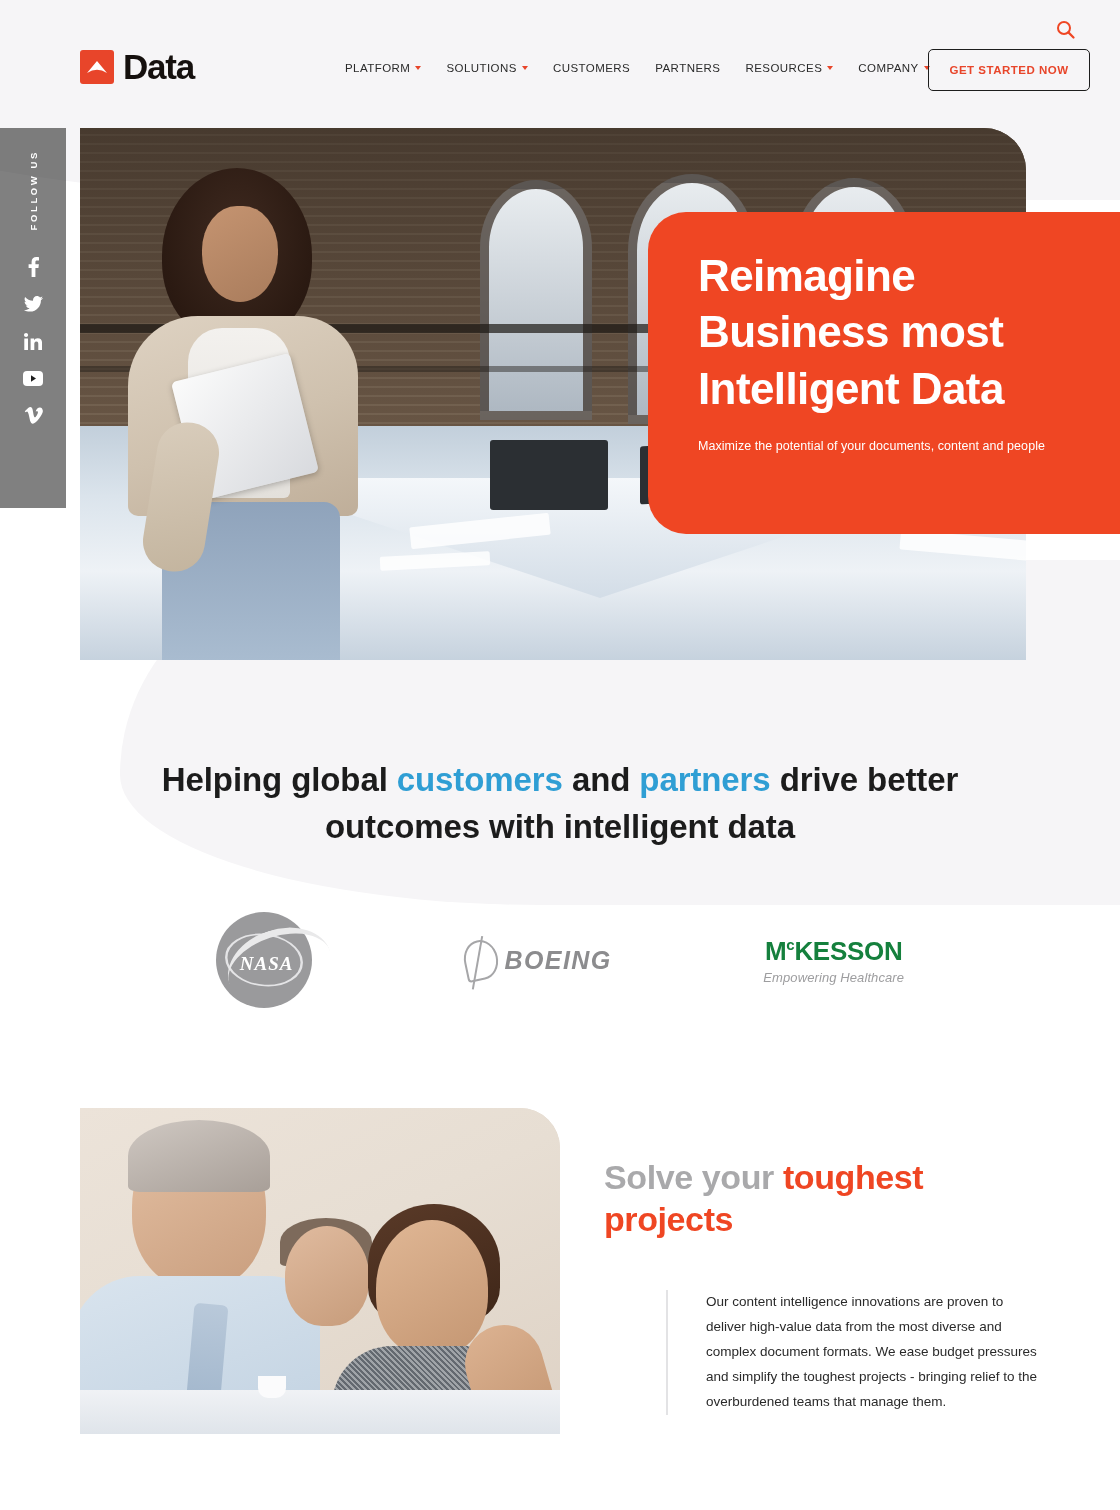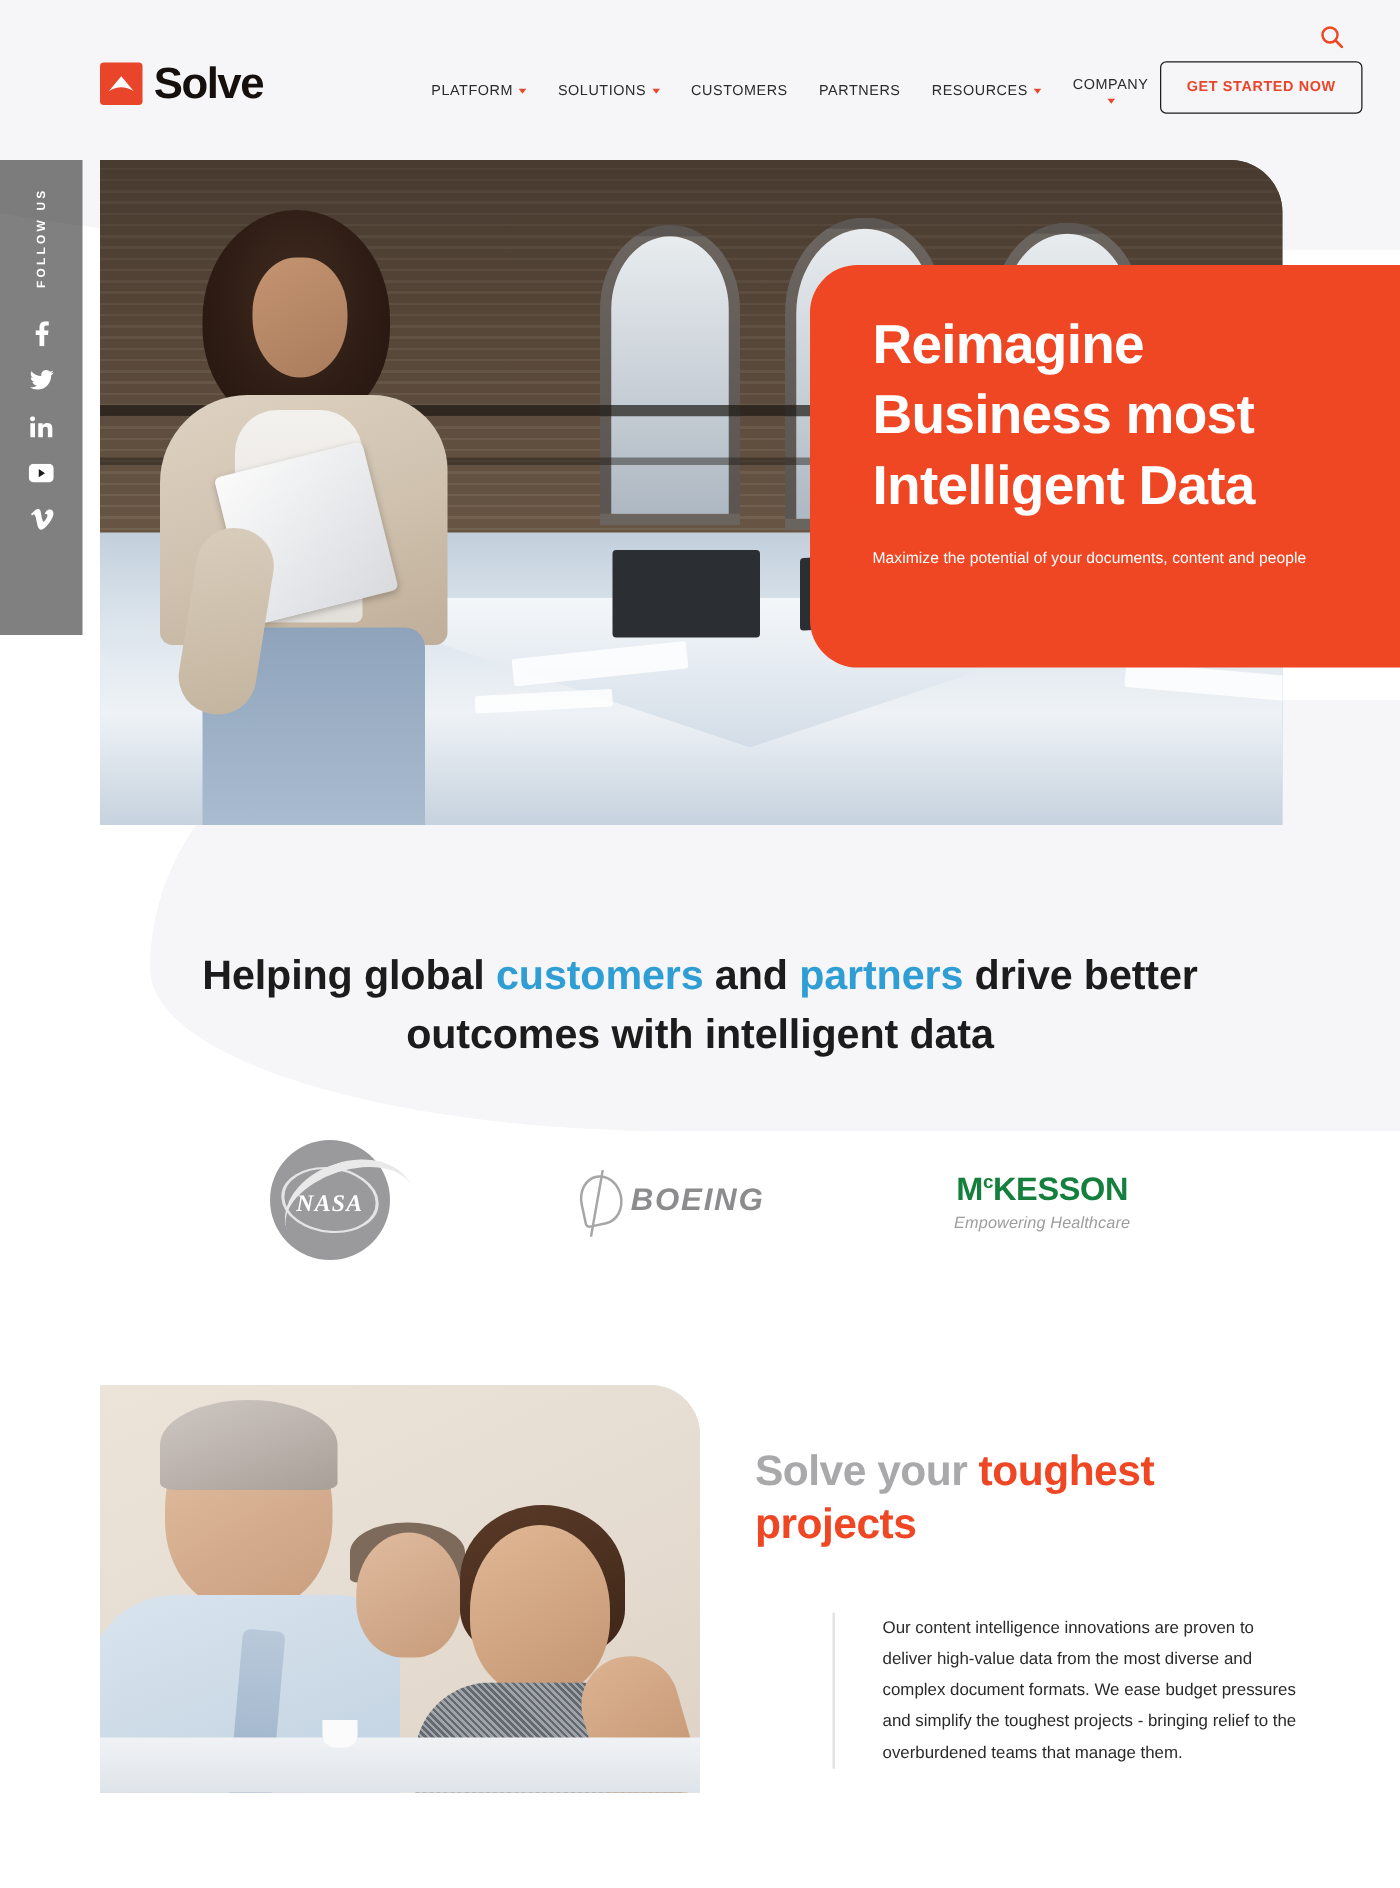--- a/index.html
+++ b/index.html
@@ -83,21 +83,21 @@
   }
   .nav-item {
     display:flex; align-items:center; gap:5px;
     font-size:11.5px;
     letter-spacing:.45px;
     color:#2b2b2b;
     margin-right:25px;
     cursor:pointer;
     white-space:nowrap;
   }
-  .nav-item:last-child { margin-right:0;flex-direction:column; }
+  .nav-item:last-child { margin-right:0; }
   .caret {
     width:0; height:0;
     border-left:3.5px solid transparent;
     border-right:3.5px solid transparent;
     border-top:4.5px solid #e8452a;
     display:inline-block;
   }
 
   .cta-btn {
     position:absolute;
@@ -317,27 +317,27 @@
   }
 
   .logo-nasa { position:relative; width:96px; height:96px; }
   .nasa-ball {
     position:absolute; inset:0;
     background:#9a9a9c;
     border-radius:50%;
   }
   .nasa-text {
     position:absolute; left:0; right:0; top:41px;
-    text-align:center;
     color:#ffffff;
     font-size:19px;
     font-weight:bold;
     font-style:italic;
     letter-spacing:1px;
     font-family:"Liberation Serif", serif;
+    padding-left:24px;
   }
   .nasa-swoosh {
     position:absolute;
     left:6px; top:18px;
     width:106px; height:46px;
     border-top:7px solid #e9e9ea;
     border-radius:60% 60% 0 0 / 100% 100% 0 0;
     transform:rotate(-18deg);
   }
   .nasa-orbit {
@@ -509,21 +509,21 @@
         <line x1="12.4" y1="12.4" x2="17.5" y2="17.5" stroke="#ef4623" stroke-width="2.2" stroke-linecap="round"></line>
       </svg>
     </div>
 
     <div class="logo">
       <div class="logo-mark">
         <svg width="22" height="16" viewBox="0 0 22 16">
           <path d="M11 2 L21 14 Q11 7.5 1 14 Z" fill="#ffffff"></path>
         </svg>
       </div>
-      <span class="logo-text">Solve</span>
+      <span class="logo-text">Data</span>
     </div>
 
     <div class="nav">
       <div class="nav-item">
         <span>PLATFORM</span>
         <i class="caret"></i>
       </div>
       <div class="nav-item">
         <span>SOLUTIONS</span>
         <i class="caret"></i>

